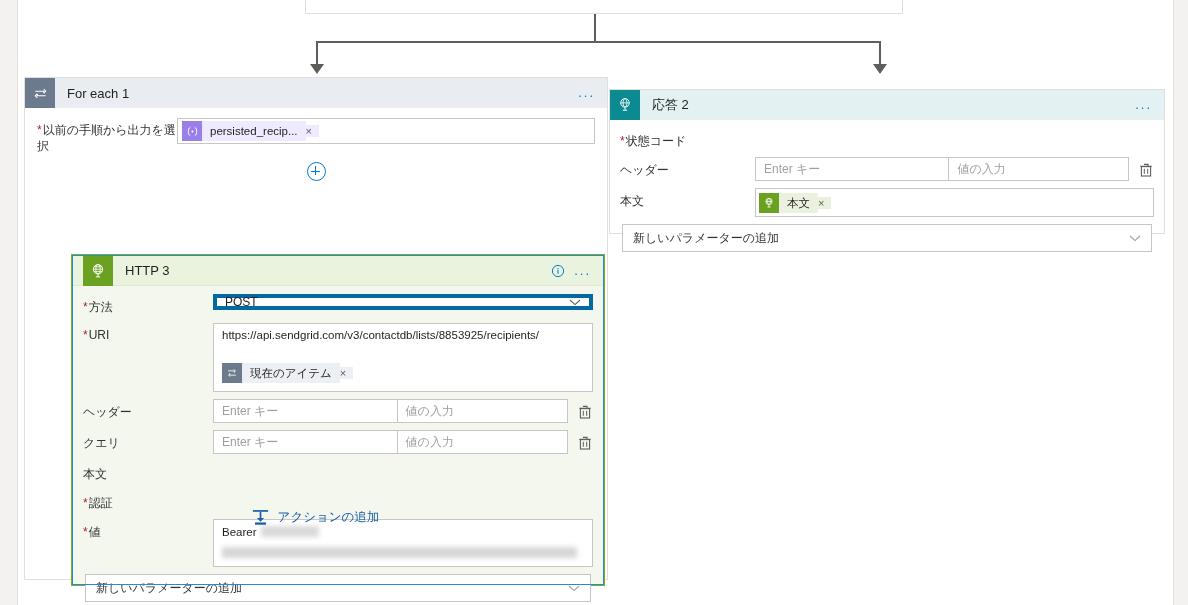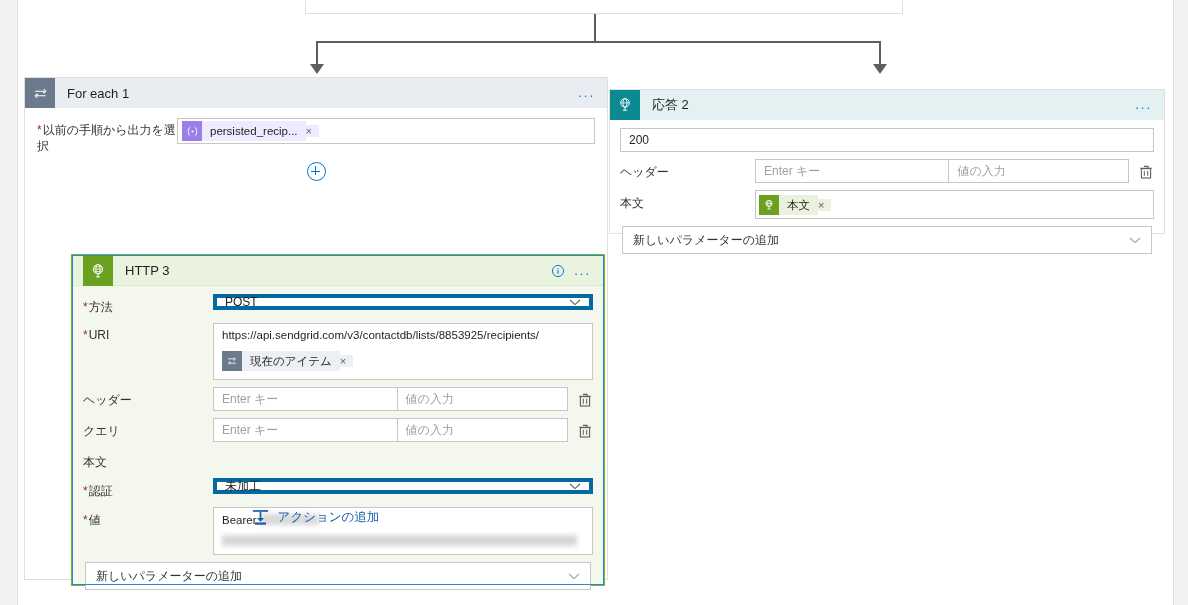--- a/index.html
+++ b/index.html
@@ -76,21 +76,21 @@
   .hlabel{width:130px;flex:0 0 130px;font-size:12px;color:#323130;padding-top:5px;}
   .hctl{flex:1 1 auto;display:flex;align-items:flex-start;}
   .hinput{flex:1 1 auto;min-height:24px;border:1px solid #c8c6c4;background:#fff;box-sizing:border-box;
           display:flex;align-items:center;padding:0 8px;font-size:12px;color:#201f1e;}
   .hinput.ph{color:#a19f9d;}
   .hselect{flex:1 1 auto;height:16px;border:4px solid #0369a1;background:#fff;box-sizing:border-box;
            display:flex;align-items:center;justify-content:space-between;padding:0 8px;font-size:12px;}
   .chev{width:12px;height:7px;flex:0 0 12px;}
   .uri-box{flex:1 1 auto;border:1px solid #c8c6c4;background:#fff;box-sizing:border-box;padding:4px 8px 5px 8px;}
   .uri-text{font-size:11.5px;color:#201f1e;line-height:15px;}
-  .uri-chip-wrap{margin-top:4px;}
+  .uri-chip-wrap{margin-top:16px;}
   .pair{display:flex;flex:1 1 auto;}
   .pair .hinput:first-child{flex:1 1 52%;}
   .pair .hinput:last-child{flex:1 1 48%;border-left:none;}
   .trash{width:16px;height:16px;margin-left:9px;margin-top:5px;cursor:pointer;flex:0 0 16px;}
   .value-box{flex:1 1 auto;border:1px solid #c8c6c4;background:#fff;box-sizing:border-box;height:48px;padding:5px 8px;position:relative;}
   .value-text{font-size:11.5px;color:#201f1e;}
   .redact{display:inline-block;height:11px;background:#d9d9d9;vertical-align:-1px;filter:blur(2.4px);margin-left:4px;}
   .redact2{display:block;height:11px;background:#d6d6d6;filter:blur(2.6px);margin-top:8px;width:98%;}
   .addparam{margin:4px 2px 0 2px;height:28px;border:1px solid #c8c6c4;background:#fff;box-sizing:border-box;
             display:flex;align-items:center;justify-content:space-between;padding:0 10px;font-size:12px;color:#323130;}
@@ -257,30 +257,20 @@
             </span>
           </div>
         </div>
 
         <div class="hrow">
           <div class="hlabel">本文</div>
         </div>
 
         <div class="hrow">
           <div class="hlabel"><span class="req">*</span><span>認証</span></div>
-          <div class="hctl">
-            <div class="hselect">
-              <span>未加工</span>
-              <span class="chev">
-                <svg width="12" height="7" viewBox="0 0 12 7">
-                    <path d="M1 1l5 4.6L11 1" fill="none" stroke="#605e5c" stroke-width="1.1"></path>
-                  </svg>
-              </span>
-            </div>
-          </div>
         </div>
 
         <div class="hrow">
           <div class="hlabel"><span class="req">*</span><span>値</span></div>
           <div class="hctl">
             <div class="value-box">
               <span class="value-text">Bearer</span><span class="redact" style="width:58px"></span>
               <span class="redact2"></span>
             </div>
           </div>
@@ -322,23 +312,21 @@
       </div>
       <div class="title">応答 2</div>
       <div class="head-actions">
         <div class="ellipsis">...</div>
       </div>
     </div>
 
     <div class="resp-body">
 
       <div class="hrow">
-        <div class="hctl">
-          <div class="hinput">200</div>
-        </div>
+        <div class="rlabel"><span class="req">*</span><span>状態コード</span></div>
       </div>
 
       <div class="hrow">
         <div class="rlabel">ヘッダー</div>
         <div class="hctl">
           <div class="pair">
             <div class="hinput ph">Enter キー</div>
             <div class="hinput ph">値の入力</div>
           </div>
           <span class="trash">

